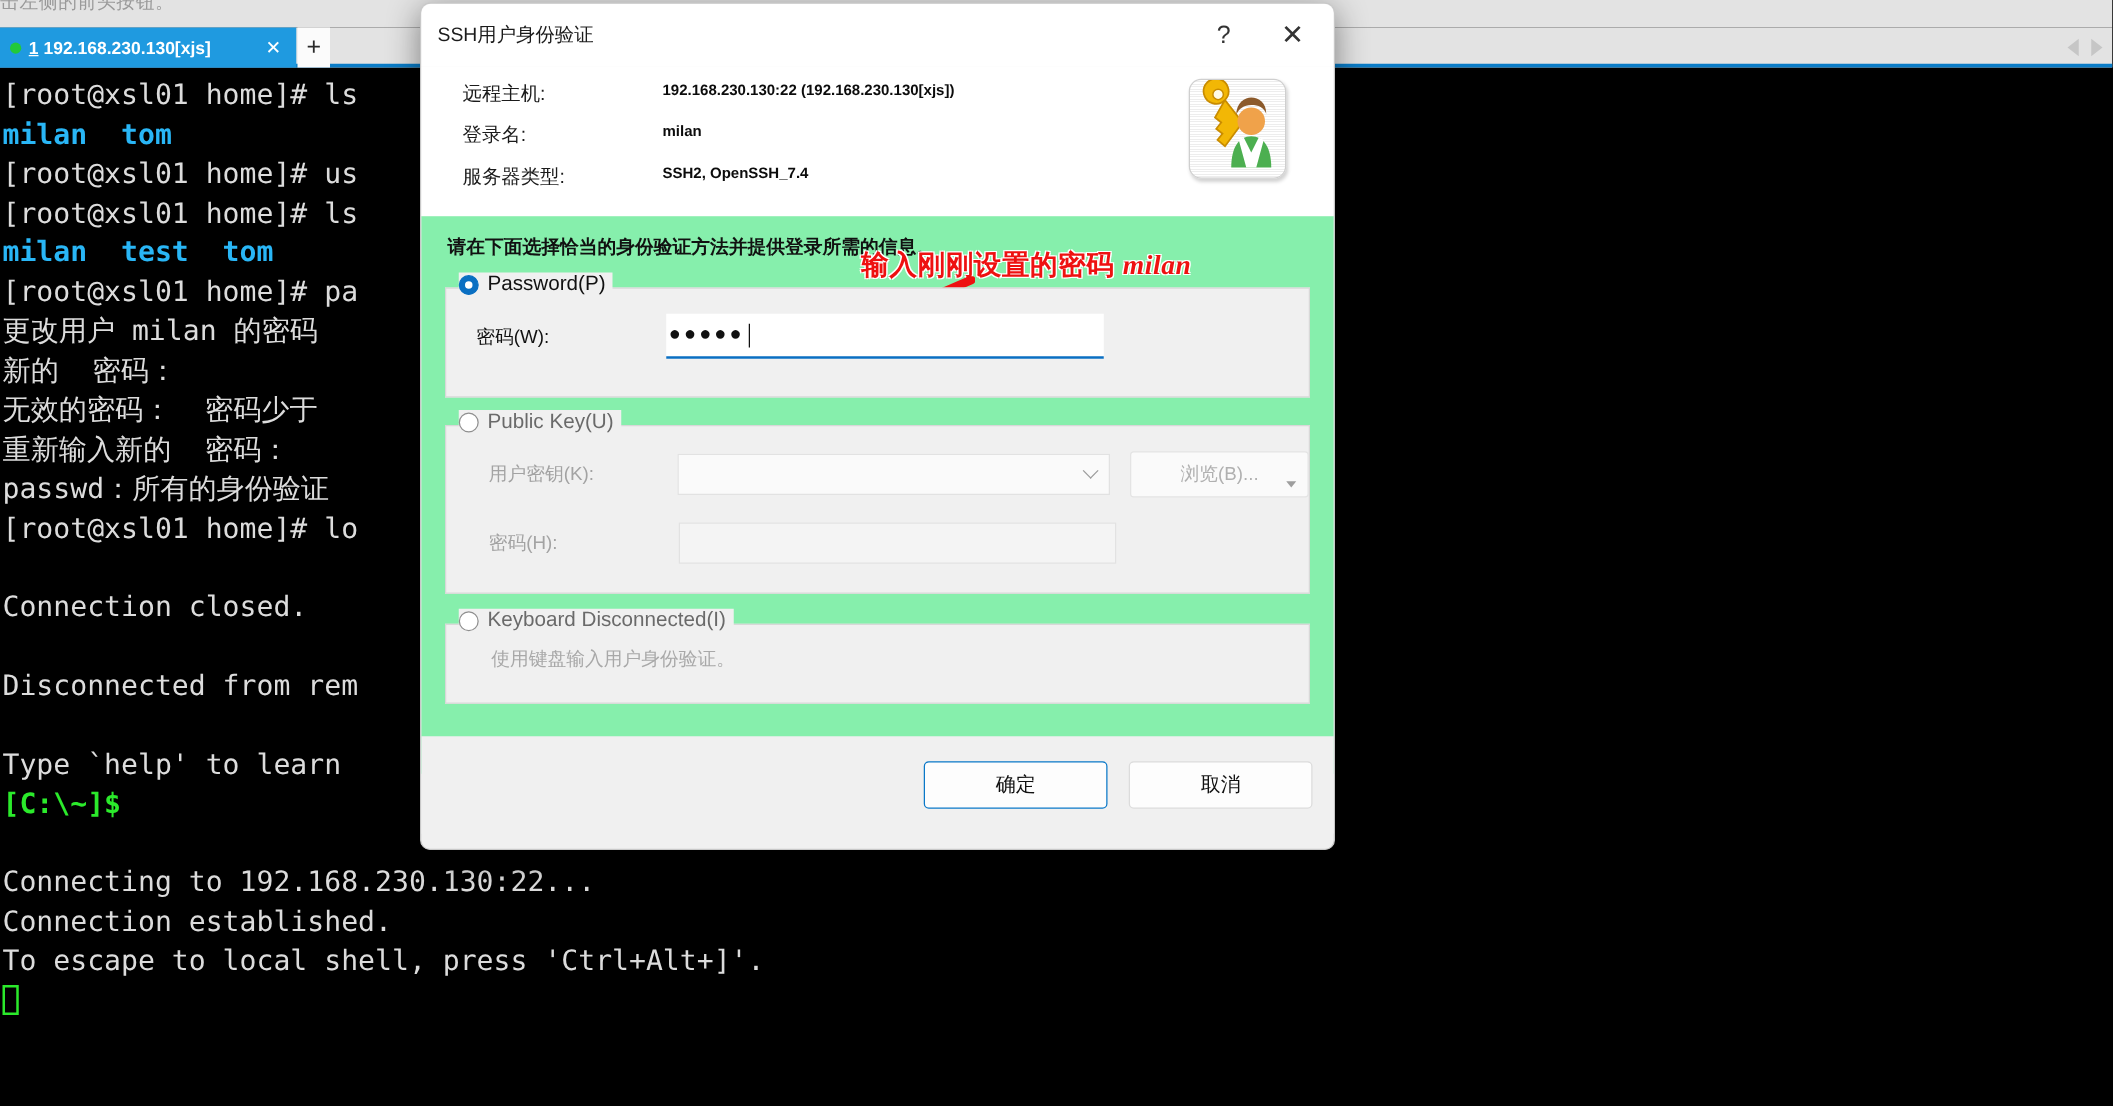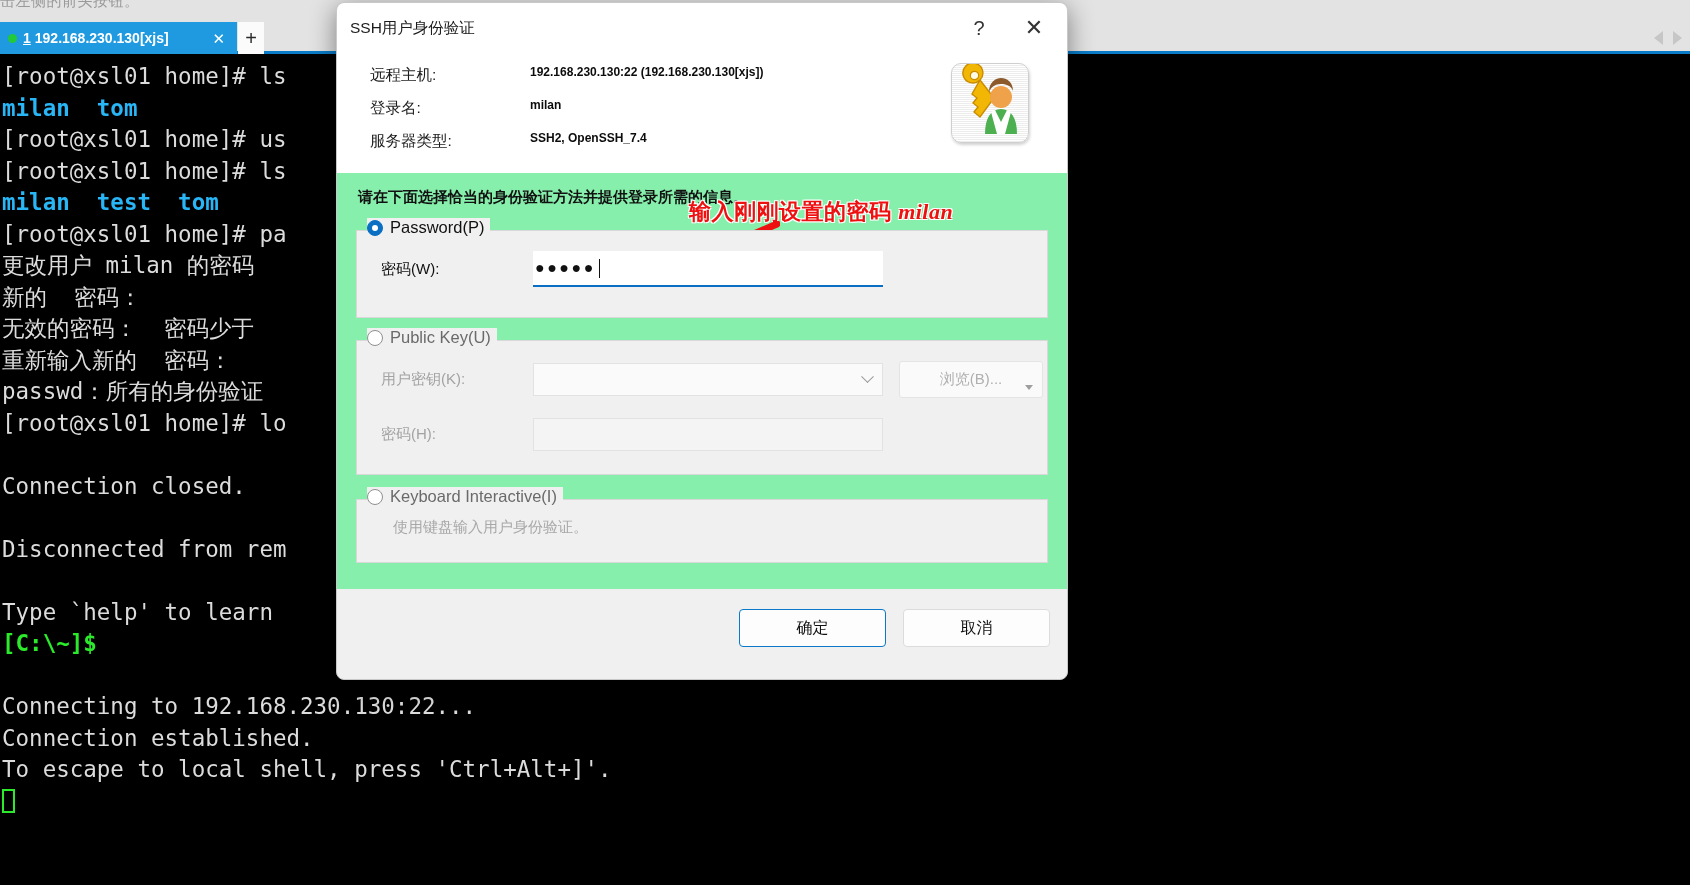--- a/index.html
+++ b/index.html
@@ -192,21 +192,21 @@
 
   
   .group {
     position: relative;
     border: 1px solid #d8d8d8;
     margin-top: 16px;
     padding: 0 0 14px 0;
     background: #f0f0f0;
   }
   .group.g1 { height: 88px; margin-top: 19px; }
-  .group.g2 { height: 135px; margin-top: 22px; }
+  .group.g2 { height: 135px; margin-top: 22px; padding-left: 10px; }
   .group.g3 { height: 64px; margin-top: 24px; }
 
   .group-legend {
     position: absolute; top: -13px; left: 10px;
     background: #f0f0f0;
     padding: 0 6px 0 0;
     display: flex; align-items: center;
     font-size: 16.5px; color: #111;
   }
   .group.g2 .group-legend, .group.g3 .group-legend { color: #6a6a6a; }
@@ -435,21 +435,21 @@
         </div>
         <div class="field-row dim">
           <span class="flbl">密码(H):</span>
           <div class="plain-input"></div>
         </div>
       </div>
 
       <div class="group g3">
         <div class="group-legend">
           <span class="radio"></span>
-          <span>Keyboard Interactive(I)</span>
+          <span>Keyboard Disconnected(I)</span>
         </div>
         <div class="kb-desc">使用键盘输入用户身份验证。</div>
       </div>
 
     </div>
 
     <div class="dlg-footer">
       <div class="btn primary">确定</div>
       <div class="btn">取消</div>
     </div>

